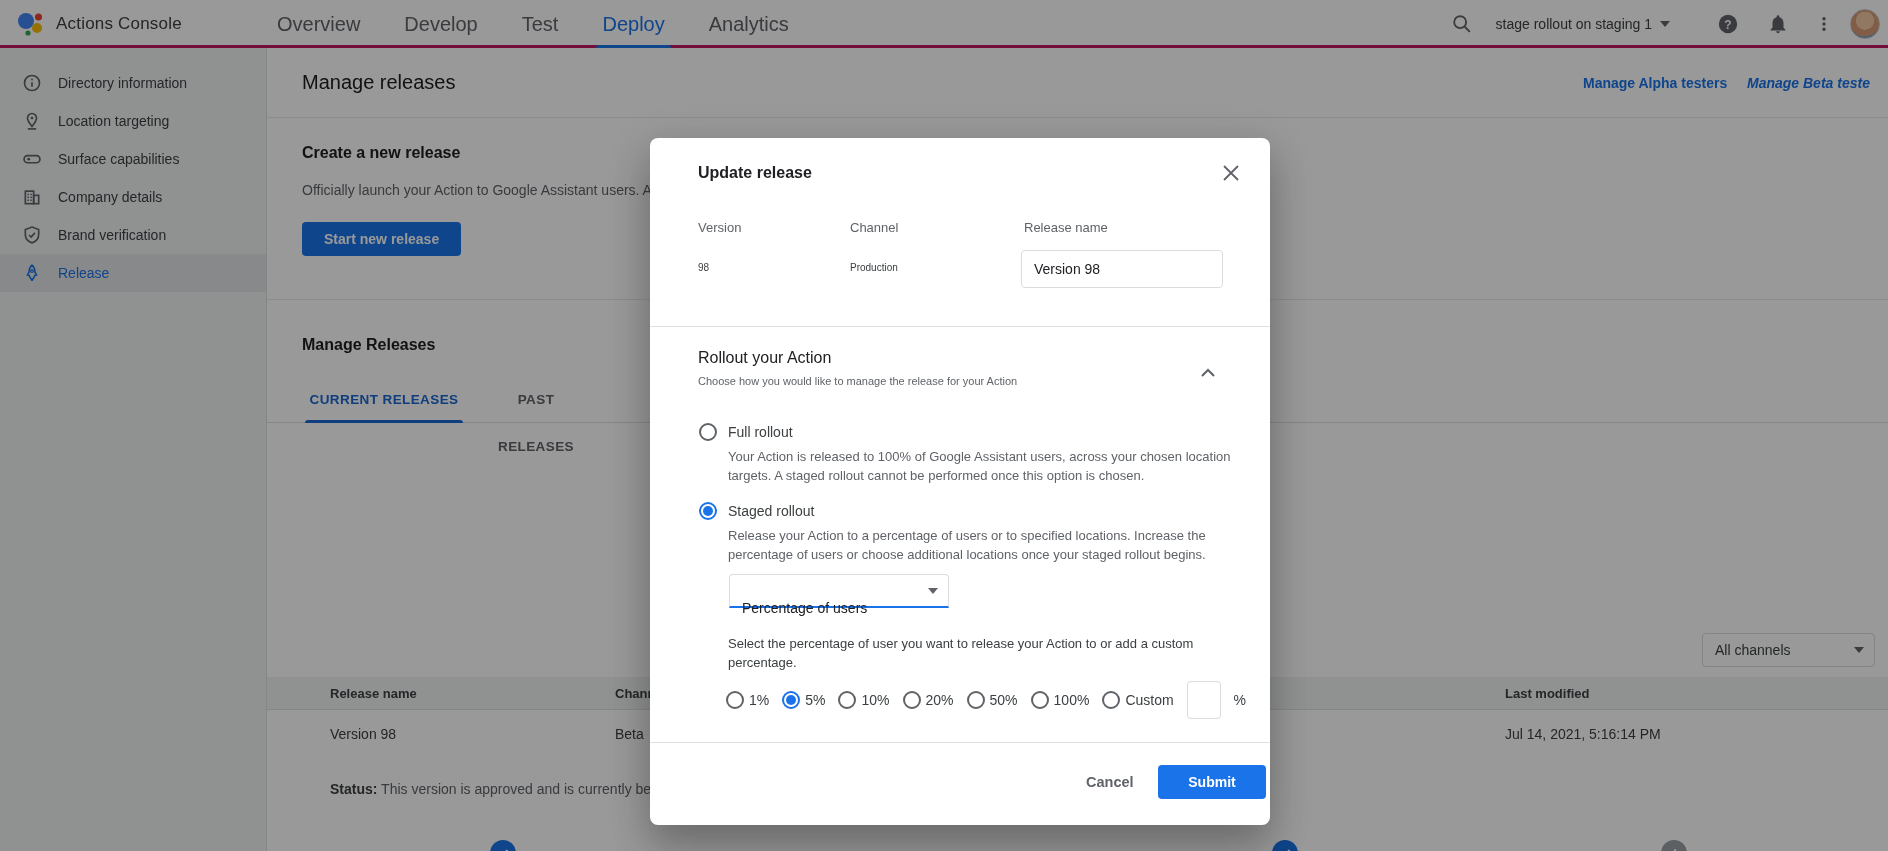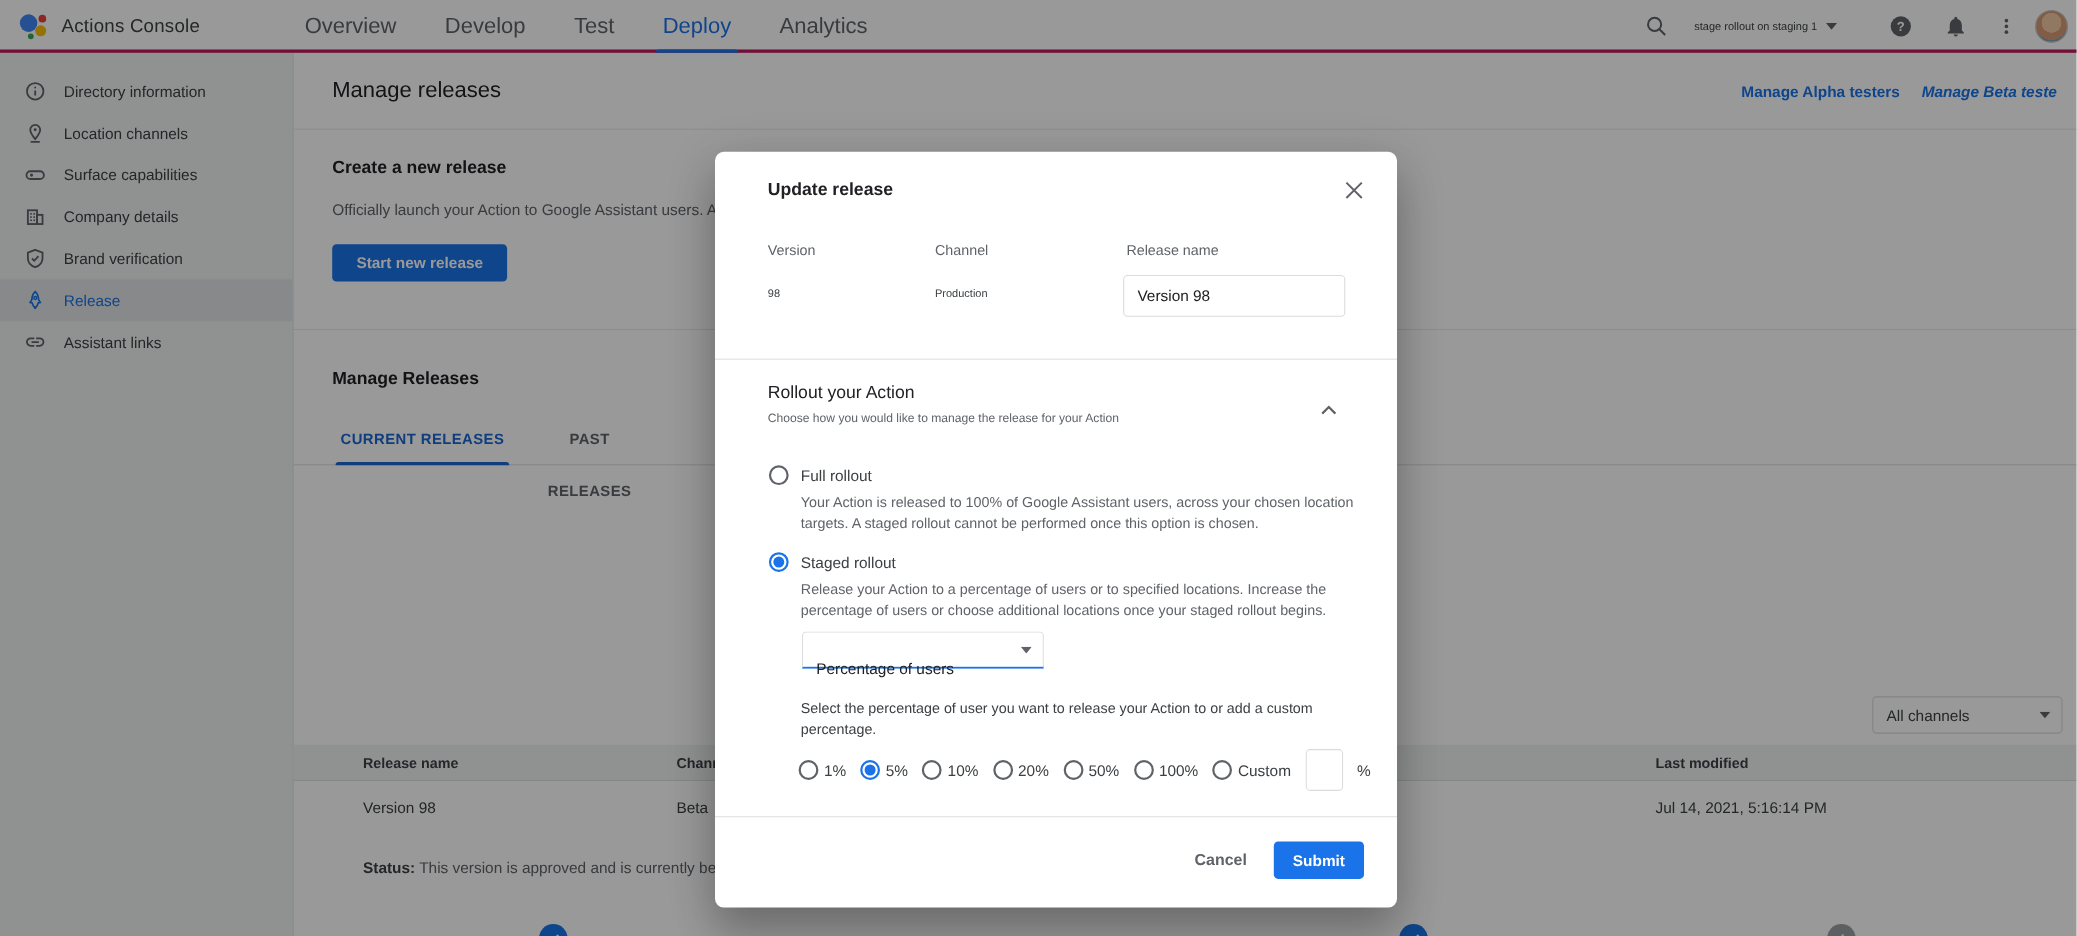--- a/index.html
+++ b/index.html
@@ -13,21 +13,21 @@
   .logo { position:absolute; left:16px; top:9px; width:30px; height:30px; }
   .app-title { position:absolute; left:56px; top:14px; font-size:17px; color:#3c4043; letter-spacing:.2px; }
   .topnav { position:absolute; left:277px; top:0; height:48px; display:flex; align-items:center; gap:44px; }
   .topnav .nav-item { position:relative; height:48px; line-height:48px; font-size:20px; color:#5f6368; cursor:pointer; }
   .topnav .nav-item.active { color:#1a73e8; }
   .topnav .nav-item.active::after { content:""; position:absolute; left:-6px; right:-6px; bottom:0; height:3px;
             background:#1a73e8; border-radius:3px 3px 0 0; }
   .top-right { position:absolute; right:8px; top:0; height:48px; display:flex; align-items:center; }
   .icon-btn { display:flex; align-items:center; justify-content:center; width:24px; height:24px; cursor:pointer; }
   .proj-select { display:flex; align-items:center; gap:8px; margin:0 46px 0 22px; cursor:pointer; }
-  .proj-select span { font-size:10px; color:#3c4043; }
+  .proj-select span { font-size:14px; color:#3c4043; }
   .avatar { width:30px; height:30px; border-radius:50%; margin-left:14px;
             background:radial-gradient(circle at 50% 38%, #f1c9a5 0 40%, #d79a76 41% 70%, #7da0b8 71%); border:1px solid #c8c8c8; }
 
   
   .sidebar { position:absolute; left:0; top:48px; width:267px; height:803px; background:#f1f3f4;
              border-right:1px solid #e0e0e0; padding-top:16px; }
   .side-item { display:flex; align-items:center; height:38px; padding-left:22px; gap:16px;
                font-size:14px; color:#3c4043; cursor:pointer; }
   .side-item svg { flex:none; }
   .side-item.active { background:#e2e4e7; color:#1a73e8; }
@@ -107,21 +107,21 @@
   .method-select span { flex:1; font-size:14px; color:#202124;margin-top:35px; }
   .pct-help { position:absolute; left:78px; top:496px; width:500px; font-size:13px; line-height:19px; color:#3c4043; }
   .pct-row { position:absolute; left:76px; top:543px; height:38px; display:flex; align-items:center; gap:13px; }
   .pct { display:flex; align-items:center; gap:5px; font-size:14px; color:#3c4043; cursor:pointer; }
   .custom-input { width:34px; height:38px; border:1px solid #dadce0; border-radius:4px; font-size:14px;
                   text-align:center; font-family:inherit; }
   .pct-suffix { font-size:14px; color:#3c4043; }
   .modal-div2 { position:absolute; left:0; top:604px; width:620px; border-top:1px solid #e0e0e0; }
   .btn-cancel { position:absolute; left:420px; top:627px; height:34px; padding:0 16px; background:none; border:none;
                 font-size:14.5px; font-weight:bold; color:#5f6368; cursor:pointer; }
-  .btn-submit { position:absolute; left:508px; top:627px; width:82px; height:34px; background:#1a73e8; border:none;
+  .btn-submit { position:absolute; left:508px; top:627px; width:108px; height:34px; background:#1a73e8; border:none;
                 border-radius:4px; color:#fff; font-size:14px; font-weight:bold; cursor:pointer; }
 </style>
 </head>
 <body>
 
 <div class="screen">
 
   <header class="topbar">
     <svg class="logo" viewBox="0 0 30 30">
       <circle cx="10" cy="12" r="8" fill="#4285f4"></circle>
@@ -180,21 +180,21 @@
           <circle cx="12" cy="7.8" r="1.1" fill="#5f6368" stroke="none"></circle>
         </svg>
       <span>Directory information</span>
     </div>
     <div class="side-item">
       <svg width="20" height="20" viewBox="0 0 24 24">
           <path d="M12 3c-3 0-5.4 2.4-5.4 5.4C6.6 12 12 18.5 12 18.5s5.4-6.5 5.4-10.1C17.4 5.4 15 3 12 3z" fill="none" stroke="#5f6368" stroke-width="2"></path>
           <circle cx="12" cy="8.4" r="1.6" fill="#5f6368" stroke="none"></circle>
           <line x1="7" y1="21.5" x2="17" y2="21.5" stroke="#5f6368" stroke-width="2"></line>
         </svg>
-      <span>Location channels</span>
+      <span>Location targeting</span>
     </div>
     <div class="side-item">
       <svg width="20" height="20" viewBox="0 0 24 24">
           <rect x="2.5" y="8" width="19" height="8.5" rx="4.25" fill="none" stroke="#5f6368" stroke-width="2"></rect>
           <circle cx="8" cy="12.2" r="1.7" fill="#5f6368" stroke="none"></circle>
         </svg>
       <span>Surface capabilities</span>
     </div>
     <div class="side-item">
       <svg width="20" height="20" viewBox="0 0 24 24">
@@ -217,26 +217,20 @@
       <span>Brand verification</span>
     </div>
     <div class="side-item active">
       <svg width="20" height="20" viewBox="0 0 24 24">
           <path d="M12 2.5c2.6 2.3 3.6 5.4 3.6 8.6l1.9 3.2-2.2.6c-.3 2-1.3 3.7-3.3 5.6-2-1.9-3-3.6-3.3-5.6l-2.2-.6 1.9-3.2c0-3.2 1-6.3 3.6-8.6z" fill="none" stroke="#5f6368" stroke-width="1.8"></path>
           <circle cx="12" cy="9.5" r="1.6" fill="none" stroke="#5f6368" stroke-width="1.5"></circle>
           <line x1="12" y1="18.5" x2="12" y2="21.5" stroke="#5f6368" stroke-width="1.8"></line>
         </svg>
       <span>Release</span>
     </div>
-    <div class="side-item">
-      <svg width="20" height="20" viewBox="0 0 24 24">
-          <path fill="#5f6368" d="M3.9 12c0-1.7 1.4-3.1 3.1-3.1h4V7H7c-2.8 0-5 2.2-5 5s2.2 5 5 5h4v-1.9H7c-1.7 0-3.1-1.4-3.1-3.1zM8 13h8v-2H8v2zm9-6h-4v1.9h4c1.7 0 3.1 1.4 3.1 3.1s-1.4 3.1-3.1 3.1h-4V17h4c2.8 0 5-2.2 5-5s-2.2-5-5-5z"></path>
-        </svg>
-      <span>Assistant links</span>
-    </div>
   </aside>
 
   <main class="content">
     <div class="page-header">
       <div class="page-title">Manage releases</div>
       <a class="hdr-link alpha">Manage Alpha testers</a>
       <a class="hdr-link beta">Manage Beta teste</a>
     </div>
 
     <section class="create-section">

